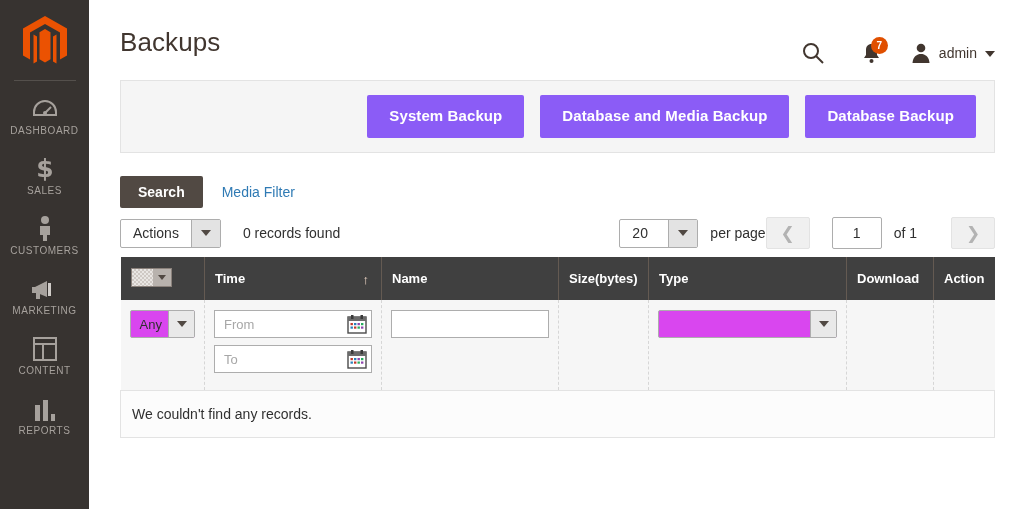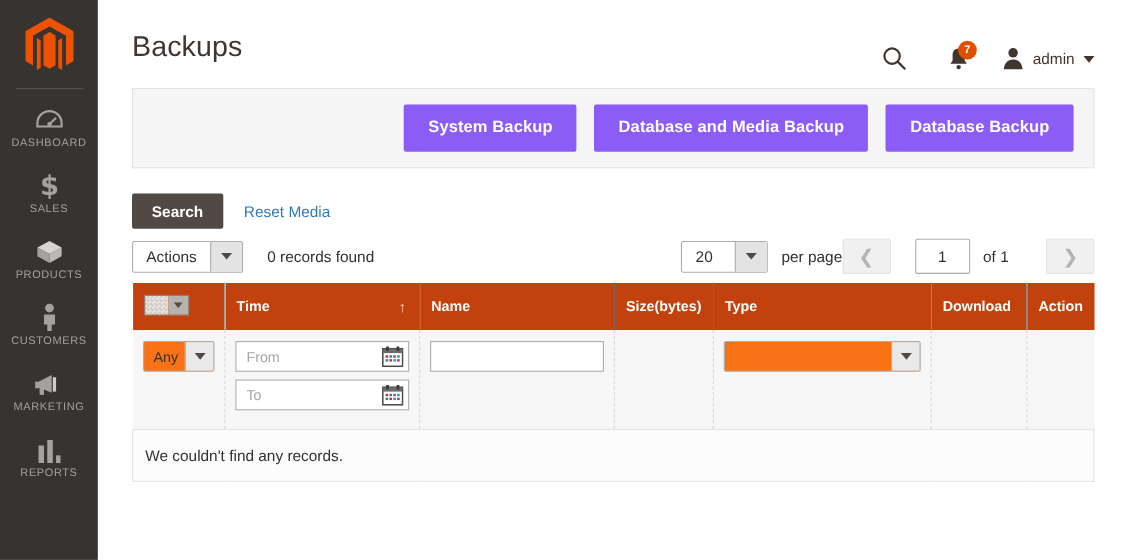--- a/index.html
+++ b/index.html
@@ -151,21 +151,21 @@
     font-family: "Liberation Sans", sans-serif;
   }
   .pg-of { font-size: 14px; color: #303030; margin: 0 12px; }
   .pg-prev { margin-right: 22px; }
   .pg-next { margin-left: 22px; }
   .perpage-select .sel-val { min-width: 48px; }
 
   
   .grid { width: 100%; border-collapse: collapse; table-layout: fixed; }
   .grid thead th {
-    background: #c2410c; color: #ffffff;
+    background: #404040; color: #ffffff;
     font-size: 13px; font-weight: bold;
     text-align: left; padding: 11px 10px;
     height: 38px; vertical-align: middle;
     border-right: 1px solid #645a52;
     position: relative; white-space: nowrap;
   }
   .grid thead th:last-child { border-right: none; }
   .th-sortable { cursor: pointer; }
   .sort-arrow {
     position: absolute; right: 12px; top: 50%;
@@ -195,21 +195,21 @@
     background: #f6f6f6; vertical-align: top;
     padding: 10px 9px; height: 82px;
     border-right: 1px dashed #d6d6d6;
     border-bottom: 1px solid #e3e3e3;
   }
   .filter-row td:last-child { border-right: none; }
 
   .f-select {
     display: inline-flex; align-items: stretch;
     border: 1px solid #adadad; border-radius: 2px;
-    background: #f97316; height: 28px; width: 100%; cursor: pointer;
+    background: #d946ef; height: 28px; width: 100%; cursor: pointer;
   }
   .f-select .fv {
     flex: 1; display: flex; align-items: center;
     padding-left: 9px; font-size: 13px; color: #303030;
   }
   .f-select .fa {
     width: 26px; background: #e9e9e9; border-left: 1px solid #adadad;
     display: flex; align-items: center; justify-content: center;
   }
   .f-select .fa i {
@@ -265,30 +265,20 @@
 
     <div class="nav-item">
       <span class="nav-icon">
         <svg width="20" height="26" viewBox="0 0 20 26">
           <text x="10" y="22" font-size="25" font-family="DejaVu Sans, sans-serif" font-weight="bold" fill="#a6a19c" text-anchor="middle">$</text>
         </svg>
       </span>
       <span class="nav-label">SALES</span>
     </div>
 
-    <div class="nav-item">
-      <span class="nav-icon">
-        <svg width="26" height="24" viewBox="0 0 26 24">
-          <polygon points="13,2 24,8 13,14 2,8" fill="#d8d4d0"></polygon>
-          <polygon points="2,8 13,14 13,22 2,16" fill="#a6a19c"></polygon>
-          <polygon points="24,8 13,14 13,22 24,16" fill="#bdb8b3"></polygon>
-        </svg>
-      </span>
-      <span class="nav-label">PRODUCTS</span>
-    </div>
 
     <div class="nav-item">
       <span class="nav-icon">
         <svg width="18" height="25" viewBox="0 0 18 25">
           <circle cx="9" cy="4" r="4" fill="#a6a19c"></circle>
           <path d="M4 10 h10 v9 h-3 v6 h-4 v-6 h-3 z" fill="#a6a19c"></path>
         </svg>
       </span>
       <span class="nav-label">CUSTOMERS</span>
     </div>
@@ -298,20 +288,30 @@
         <svg width="28" height="22" viewBox="0 0 28 22">
           <polygon points="4,8 16,2 16,18 4,13" fill="#a6a19c"></polygon>
           <rect x="1" y="8" width="4" height="6" fill="#a6a19c"></rect>
           <rect x="5" y="13" width="4" height="7" fill="#a6a19c"></rect>
           <rect x="17" y="4" width="3" height="13" fill="#d0ccc8"></rect>
         </svg>
       </span>
       <span class="nav-label">MARKETING</span>
     </div>
 
+    <div class="nav-item">
+      <span class="nav-icon">
+        <svg width="24" height="24" viewBox="0 0 24 24">
+          <rect x="1" y="1" width="22" height="22" fill="none" stroke="#a6a19c" stroke-width="2"></rect>
+          <line x1="1" y1="7" x2="23" y2="7" stroke="#a6a19c" stroke-width="2"></line>
+          <line x1="10" y1="7" x2="10" y2="23" stroke="#a6a19c" stroke-width="2"></line>
+        </svg>
+      </span>
+      <span class="nav-label">CONTENT</span>
+    </div>
 
     <div class="nav-item">
       <span class="nav-icon">
         <svg width="24" height="22" viewBox="0 0 24 22">
           <rect x="2" y="6" width="5" height="16" fill="#a6a19c"></rect>
           <rect x="10" y="1" width="5" height="21" fill="#a6a19c"></rect>
           <rect x="18" y="15" width="4" height="7" fill="#a6a19c"></rect>
         </svg>
       </span>
       <span class="nav-label">REPORTS</span>
@@ -355,21 +355,21 @@
     <div class="content">
 
       <div class="button-bar">
         <button class="btn-primary">System Backup</button>
         <button class="btn-primary">Database and Media Backup</button>
         <button class="btn-primary">Database Backup</button>
       </div>
 
       <div class="search-row">
         <button class="btn-search">Search</button>
-        <a class="link-reset">Reset Media</a>
+        <a class="link-reset">Media Filter</a>
       </div>
 
       <div class="control-row">
         <div class="select-box">
           <span class="sel-val">Actions</span>
           <span class="sel-arrow">
               <i class="arrow-dn"></i>
             </span>
         </div>
         <span class="records-found">0 records found</span>

